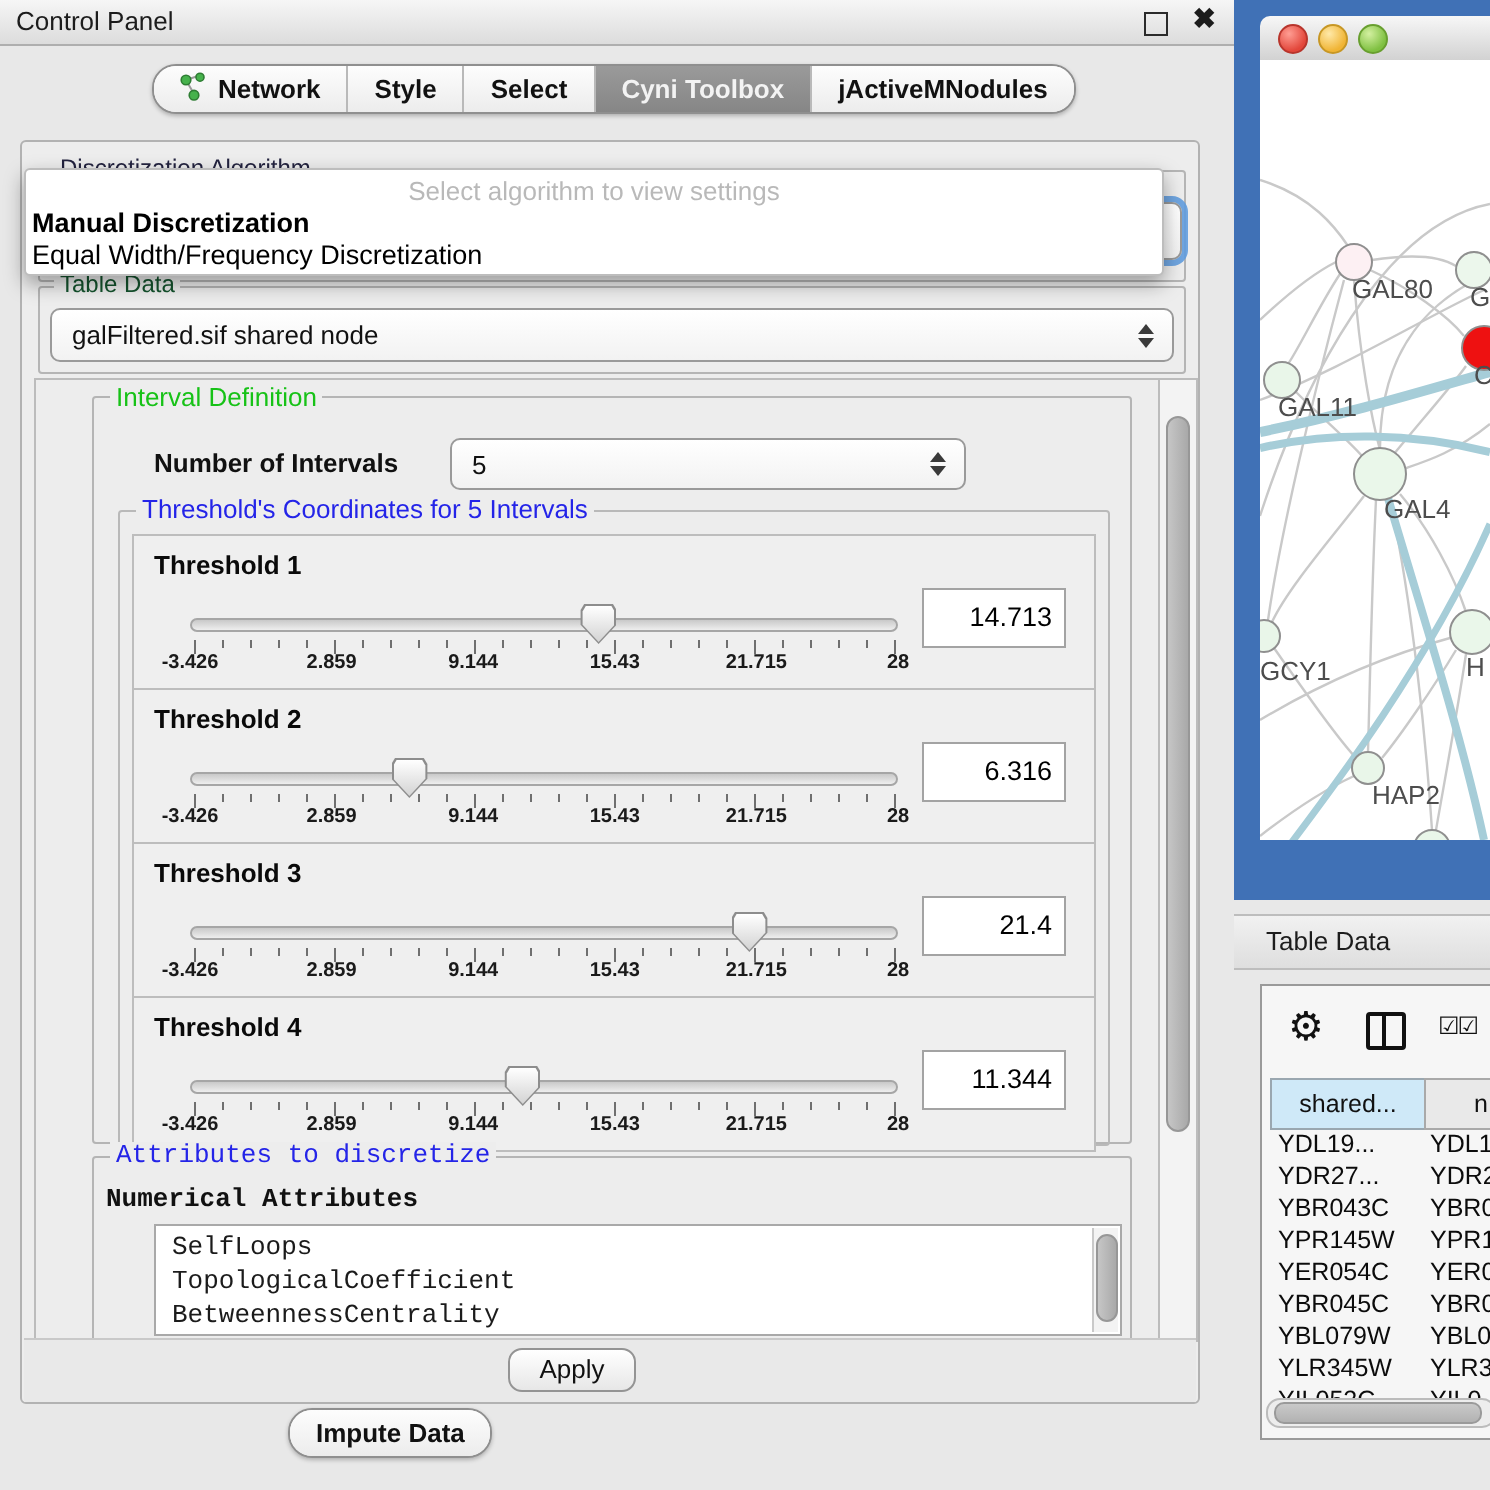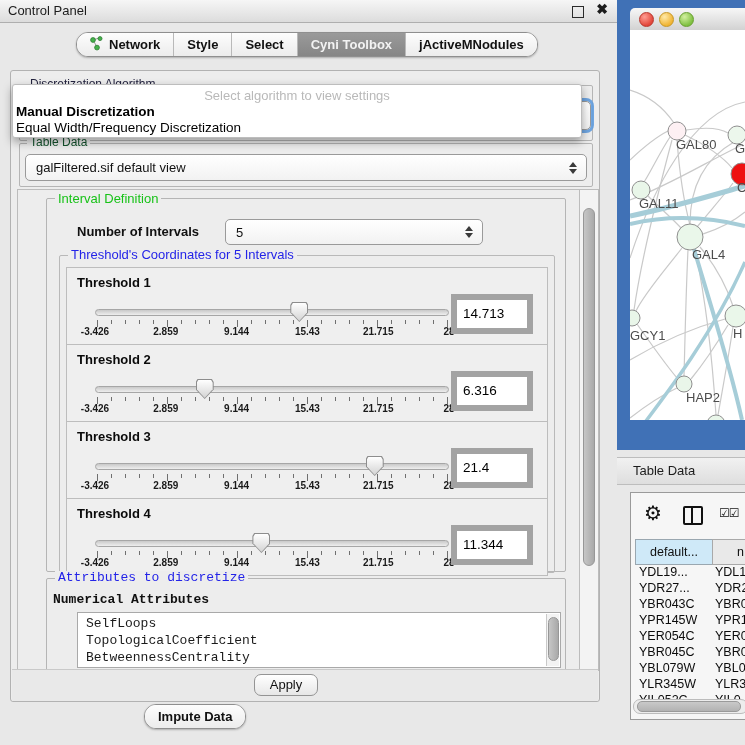--- a/index.html
+++ b/index.html
@@ -56,22 +56,22 @@
   .th-track{height:5px;border:1px solid #a6a6a6;border-radius:4px;background:linear-gradient(#c9c9c9,#eeeeee);}
   .th-thumb{position:absolute;top:-7px;width:18px;height:20px;margin-left:-9px;}
   .th-thumb .o{position:absolute;inset:0;background:#8d8d8d;
      clip-path:polygon(10% 0,90% 0,100% 15%,100% 52%,50% 100%,0 52%,0 15%);}
   .th-thumb .i{position:absolute;inset:1px;background:linear-gradient(#ffffff,#d3d3d3);
      clip-path:polygon(10% 0,90% 0,100% 15%,100% 52%,50% 100%,0 52%,0 15%);}
   .th-ticks{position:absolute;left:30px;top:52px;width:350px;height:8px;}
   .tick{position:absolute;width:1px;background:#6f6f6f;top:0;}
   .th-scale{position:absolute;left:28px;top:58px;width:354px;height:12px;font-size:10px;font-weight:bold;color:#1a1a1a;}
   .scale-lab{position:absolute;transform:translateX(-50%);top:0;white-space:nowrap;}
-  .th-value{position:absolute;right:14px;top:26px;width:58px;height:28px;background:#fff;border:6px solid #a3a3a3;
-    font-size:13.5px;line-height:28px;padding:0 6px;color:#000;}
+  .th-value{position:absolute;right:14px;top:26px;width:58px;height:28px;background:#fff;border:1px solid #a3a3a3;
+    font-size:13.5px;text-align:right;line-height:28px;padding:0 6px;color:#000;}
   
   .listbox{position:absolute;background:#fff;border:1px solid #a9a9a9;overflow:hidden;}
   .list-item{font-size:13px;line-height:17px;padding-left:8px;color:#1b1b1b;}
   
   .apply-band{position:absolute;left:1px;top:598px;width:586px;height:31px;background:#e9e9e9;border-top:1px solid #c9c9c9;}
   .btn{position:absolute;background:linear-gradient(#ffffff,#e7e7e7);border:1px solid #949494;border-radius:7px;
     font-size:13px;text-align:center;color:#111;}
   
   .net-frame{position:absolute;left:617px;top:0;width:128px;height:450px;background:#4071b6;}
   .net-titlebar{position:absolute;left:13px;top:8px;width:115px;height:22px;border-radius:5px 0 0 0;
@@ -149,21 +149,21 @@
     <div class="combo algo" style="left:14px;top:30px;width:564px;height:27px;">
       <span class="stepper">
           <i class="up"></i>
           <i class="dn"></i>
         </span>
     </div>
 
     <div class="group" style="left:8px;top:72px;width:572px;height:42px;"></div>
     <span class="group-title" style="left:16px;top:65px;color:#14532d;">Table Data</span>
     <div class="combo" style="left:14px;top:83px;width:560px;height:25px;">
-      <span class="cv">galFiltered.sif default view</span>
+      <span class="cv">galFiltered.sif shared node</span>
       <span class="stepper">
           <i class="up"></i>
           <i class="dn"></i>
         </span>
     </div>
 
     <div class="viewport">
 
       <div class="group" style="left:28px;top:8px;width:518px;height:372px;">
         <span class="group-title g-green" style="left: 8px; top: -7px; font-size: 13px; color: rgb(23, 194, 23);">Interval Definition</span>
@@ -464,21 +464,21 @@
   </div>
 
   <div class="tp-titlebar">
     <span class="tp-title">Table Data</span>
   </div>
   <div class="tp-body">
     <span class="tp-gear">⚙</span>
     <span class="tp-split"></span>
     <span class="tp-checks">☑☑</span>
     <div class="tp-header">
-      <div class="tp-h1" style="background: rgb(207, 233, 248);">default...</div>
+      <div class="tp-h1" style="background: rgb(207, 233, 248);">shared...</div>
       <div class="tp-h2">n</div>
     </div>
     <div class="tp-rows">
         <div class="tp-row">
           <span class="tp-c1">YDL19...</span>
           <span class="tp-c2">YDL1</span>
         </div>
         <div class="tp-row">
           <span class="tp-c1">YDR27...</span>
           <span class="tp-c2">YDR2</span>

